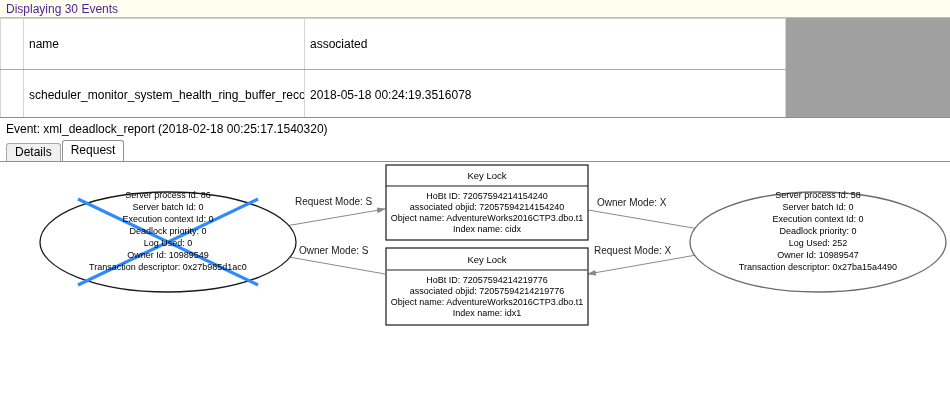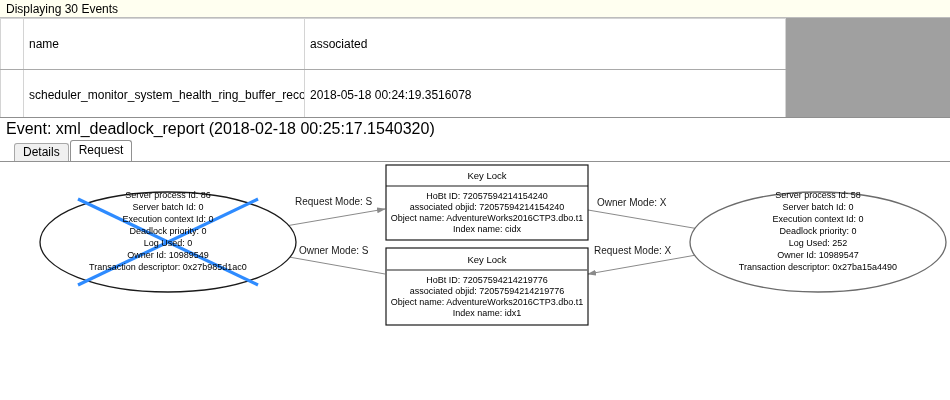--- a/index.html
+++ b/index.html
@@ -18,21 +18,21 @@
 
   
   .banner {
     height: 18px;
     background: #fffff0;
     border-bottom: 1px solid #bdbdbd;
     display: flex;
     align-items: center;
     padding-left: 6px;
     font-size: 12px;
-    color: #000000;
+    color: #4c1d95;
   }
 
   
   .grid-wrap {
     position: relative;
     height: 100px;
     background: #a0a0a0;
     border-bottom: 1px solid #8f8f8f;
     overflow: hidden;
   }
@@ -90,29 +90,29 @@
     border-bottom: 4px solid transparent;
     vertical-align: middle;
   }
 
   
   .event-header {
     height: 22px;
     display: flex;
     align-items: center;
     padding-left: 6px;
-    font-size: 16px;
+    font-size: 12px;
     background: #ffffff;
   }
 
   
   .tabstrip {
     position: relative;
     height: 21px;
-    padding-left: 14px;
+    padding-left: 6px;
     background: #ffffff;
     display: flex;
     align-items: flex-end;
   }
   .tab {
     height: 18px;
     line-height: 17px;
     padding: 0 8px;
     margin-right: 1px;
     border: 1px solid #a8a8a8;

